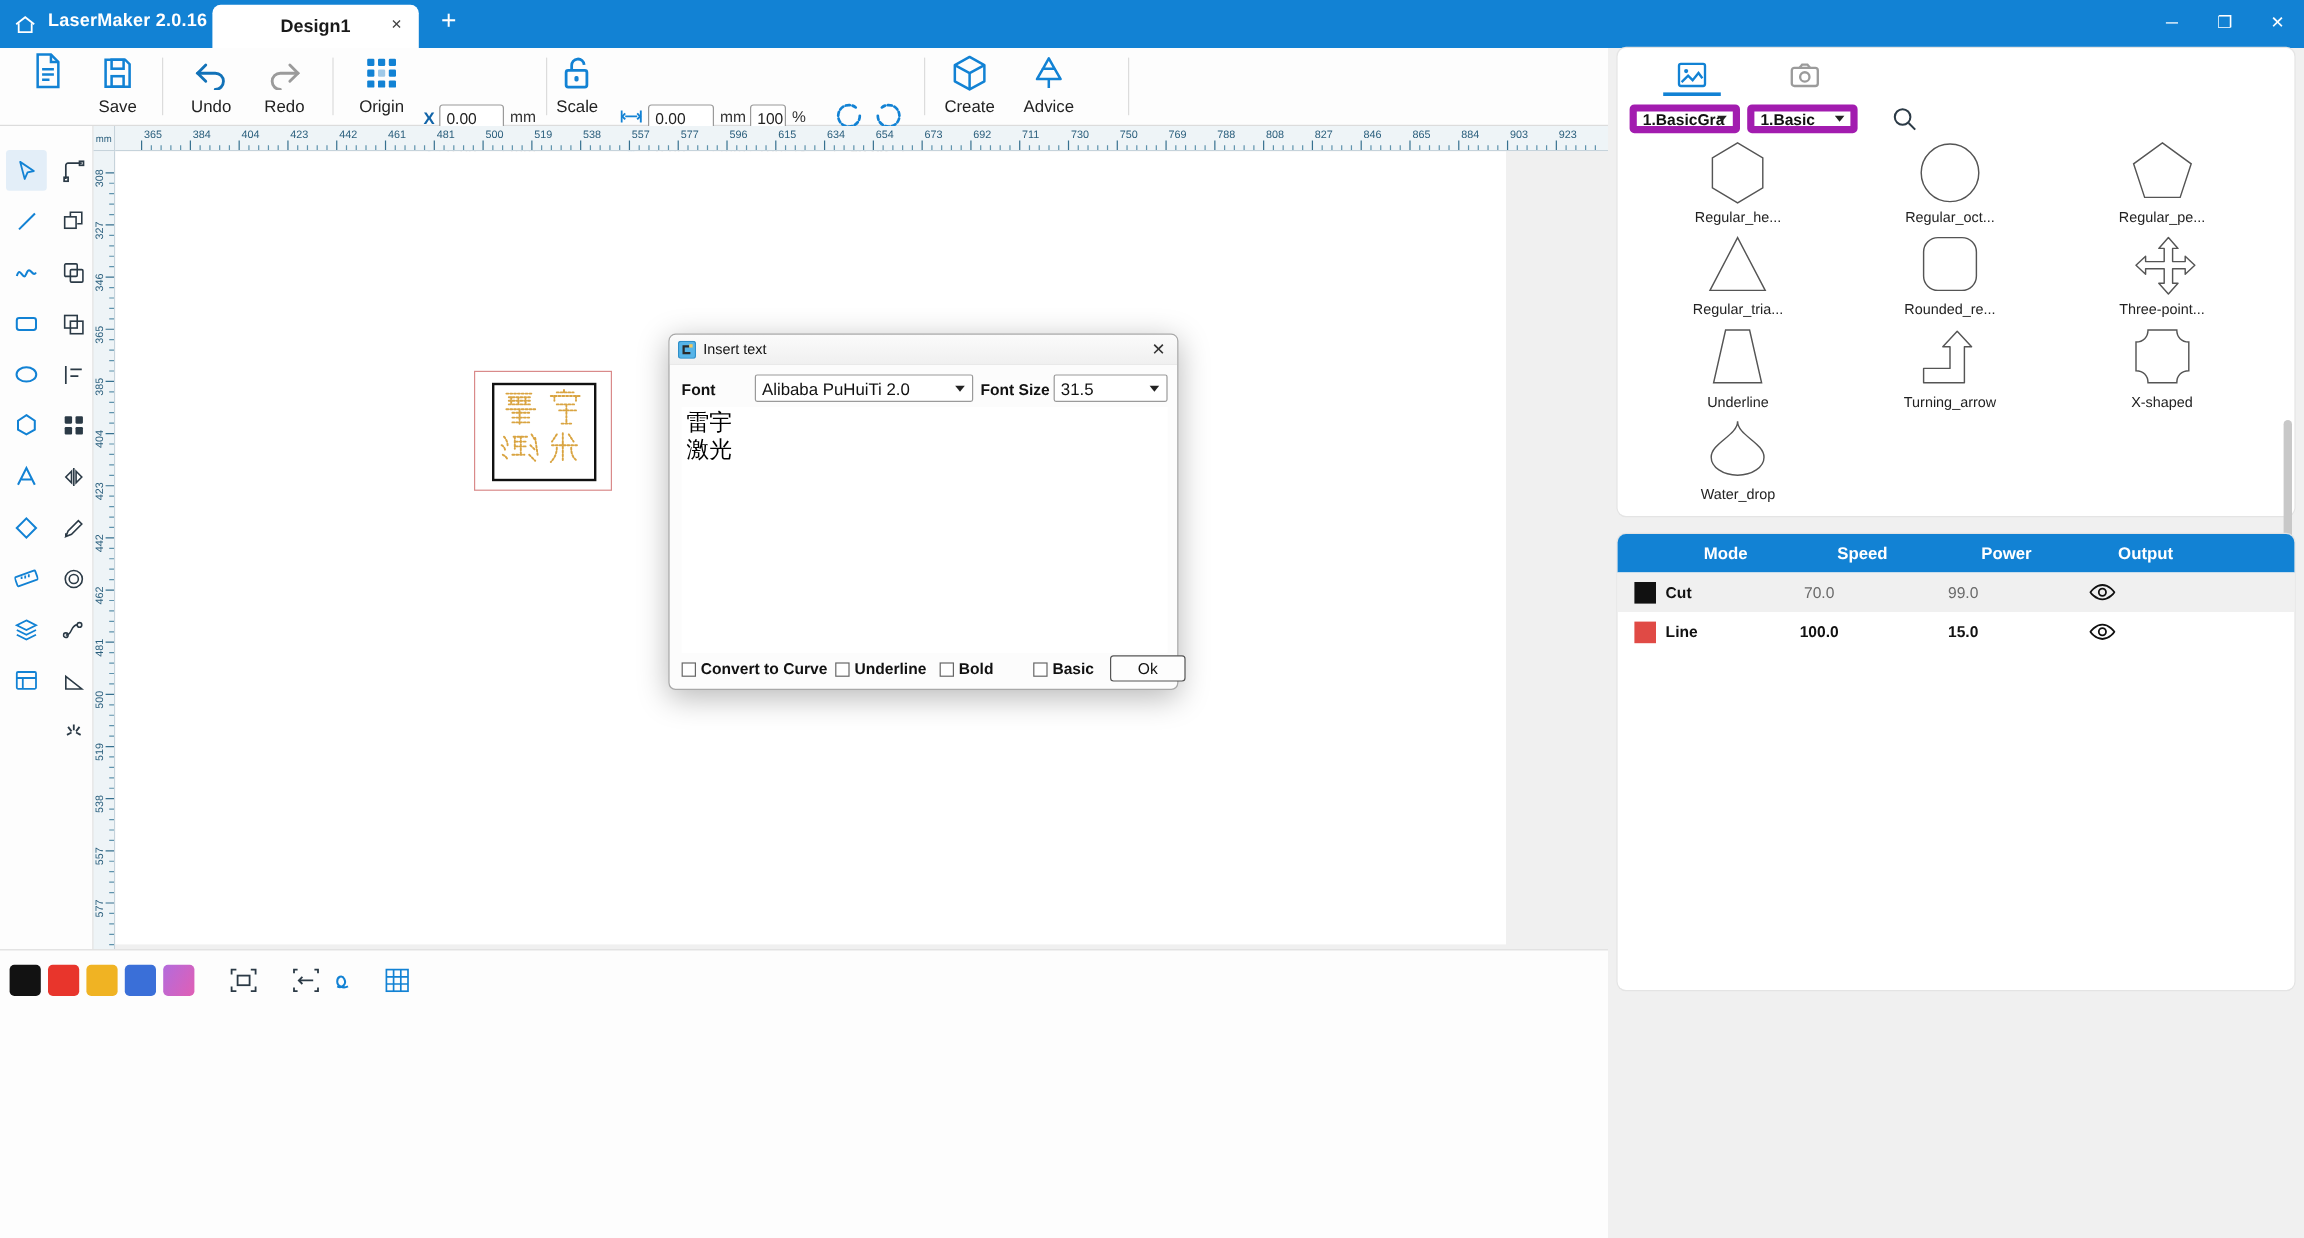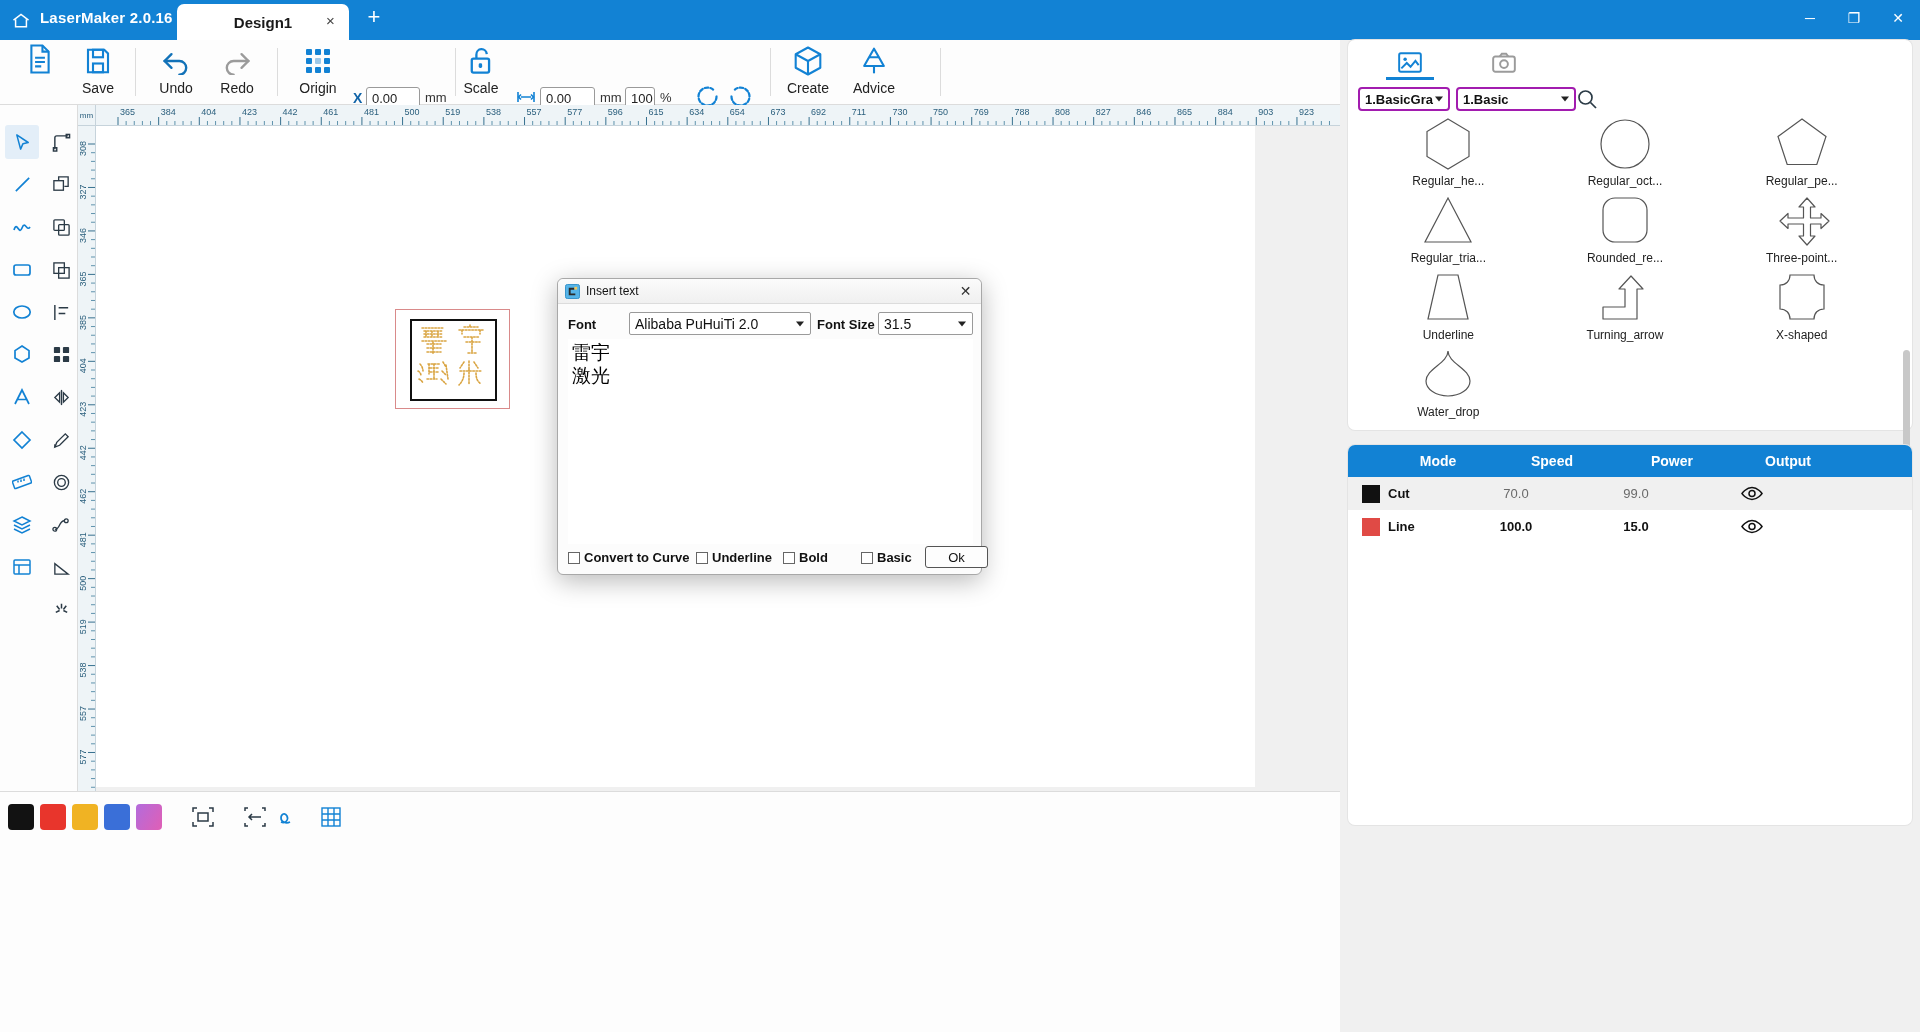--- a/index.html
+++ b/index.html
@@ -142,21 +142,21 @@
   .lib-card { left: 8px; top: 0px; width: 564px; height: 390px; }
   .libtabs { position: absolute; left: 0; top: 6px; width: 100%; height: 38px; }
   .libtab {
     position: absolute; top: 0; width: 64px; height: 34px;
     display: flex; align-items: center; justify-content: center; cursor: pointer;
   }
   .libtab.active::after {
     content: ""; position: absolute; left: 8px; right: 8px; bottom: 0; height: 3px; background: #1282d4;
   }
   .combo {
-    position: absolute; border: 2px solid #a21caf; background: #fff; border-radius: 4px;
+    position: absolute; border: 6px solid #a21caf; background: #fff; border-radius: 4px;
     height: 24px; font-size: 13px; color: #111; font-weight: bold;
     display: flex; align-items: center; padding-left: 5px; cursor: pointer; overflow: hidden;
   }
   .combo .caret {
     position: absolute; right: 5px; top: 50%; transform: translateY(-50%);
     width: 0; height: 0; border-left: 4px solid transparent; border-right: 4px solid transparent;
     border-top: 5px solid #222;
   }
   .shapegrid {
     position: absolute; left: 12px; top: 75px; width: 530px; height: 300px;
@@ -902,21 +902,21 @@
               <path d="M8 5l2-2.5h4L16 5"></path>
               <circle cx="12" cy="12" r="3.6"></circle>
           </svg>
         </div>
       </div>
 
       <div class="combo" style="left:10px;top:47px;width:92px;">
         <span>1.BasicGra</span>
         <i class="caret"></i>
       </div>
-      <div class="combo" style="left:108px;top:47px;width:120px;">
+      <div class="combo" style="left:108px;top:47px;width:92px;">
         <span>1.Basic</span>
         <i class="caret"></i>
       </div>
       <div style="position:absolute;left:228px;top:48px;">
         <svg width="22" height="22" viewBox="0 0 22 22" fill="none" stroke="#2b3a46" stroke-width="1.7">
           <circle cx="9.5" cy="9.5" r="6.5"></circle>
             <path d="M14.5 14.5L20 20"></path>
         </svg>
       </div>
 

